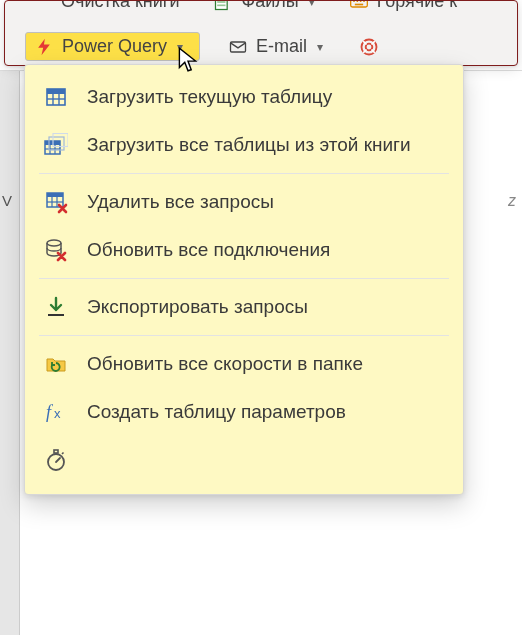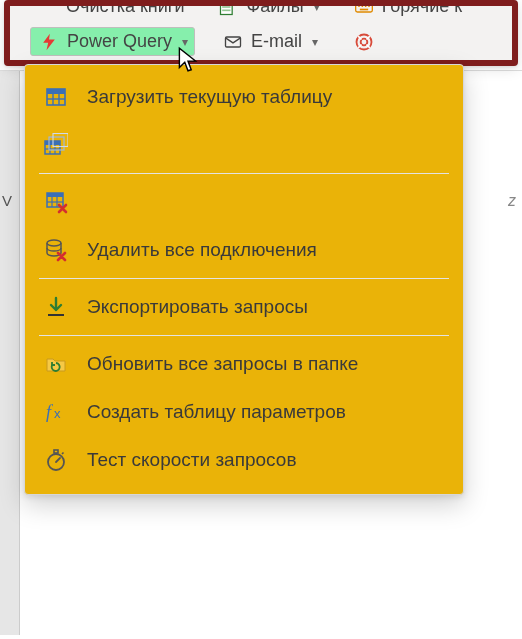--- a/index.html
+++ b/index.html
@@ -40,21 +40,21 @@
     right: 6px; top: 192px;
     font-style: italic;
     color: #888;
     font-size: 16px;
   }
   .ribbon {
     position: absolute;
     left: 4px; right: 4px; top: 0;
     height: 66px;
     background: #f3f2f1;
-    border: 6px solid #7f1d1d;
+    border: 1px solid #7f1d1d;
     border-radius: 4px;
     box-shadow: 0 3px 14px rgba(0,0,0,.12), 0 1px 3px rgba(0,0,0,.08);
     z-index: 2;
     overflow: hidden;
   }
   .ribbon-top {
     position: absolute;
     left: 0; right: 0; top: -14px;
     display: flex;
     gap: 18px;
@@ -73,40 +73,40 @@
     padding-left: 20px;
     white-space: nowrap;
   }
   .rb-item {
     display: inline-flex; align-items: center; gap: 8px;
     color: #444; cursor: pointer;
     padding: 4px 8px; border-radius: 3px;
   }
   .rb-item .chev { font-size: 12px; color: #666; margin-left: 2px; }
   .rb-item.active {
-    background: #86efac;
+    background: #fde047;
     border: 1px solid #bfbfbd;
-    padding: 3px 6px 3px 8px;
+    padding: 3px 16px 3px 8px;
   }
   .ic { display:inline-flex; width:20px; height:20px; align-items:center; justify-content:center; }
   .ic svg { width:20px; height:20px; }
 
   .cursor {
     position: absolute;
     left: 177px; top: 46px;
     z-index: 5;
     pointer-events: none;
   }
   .cursor svg { width: 22px; height: 28px; }
 
   .menu {
     position: absolute;
     left: 24px; top: 64px;
     width: 440px;
-    background: #eab308;
+    background: #fef9c3;
     border: 1px solid #d7d7d7;
     border-radius: 4px;
     box-shadow: 0 10px 26px rgba(0,0,0,.18), 0 2px 6px rgba(0,0,0,.10);
     padding: 8px 0 10px 0;
     z-index: 3;
   }
   .mi {
     display: flex; align-items: center;
     height: 48px;
     padding: 0 14px 0 18px;
@@ -223,47 +223,49 @@
       <svg viewBox="0 0 24 24">
           <rect x="1" y="8" width="15" height="13" fill="none" stroke="#3b6fb6" stroke-width="1.5"></rect>
           <rect x="1" y="8" width="15" height="4" fill="#3b6fb6"></rect>
           <line x1="1" y1="16" x2="16" y2="16" stroke="#3b6fb6" stroke-width="1.2"></line>
           <line x1="6" y1="12" x2="6" y2="21" stroke="#3b6fb6" stroke-width="1.2"></line>
           <line x1="11" y1="12" x2="11" y2="21" stroke="#3b6fb6" stroke-width="1.2"></line>
           <rect x="5" y="4" width="15" height="13" fill="none" stroke="#9fb7d9" stroke-width="1.2"></rect>
           <rect x="9" y="0.5" width="15" height="13" fill="none" stroke="#cfdaea" stroke-width="1.1"></rect>
         </svg>
     </span>
+    <span>Загрузить все таблицы из этой книги</span>
   </div>
 
   <div class="msep"></div>
 
   <div class="mi">
     <span class="mic">
       <svg viewBox="0 0 24 24">
           <rect x="3" y="3" width="16" height="14" fill="none" stroke="#3b6fb6" stroke-width="1.5"></rect>
           <rect x="3" y="3" width="16" height="4" fill="#3b6fb6"></rect>
           <line x1="3" y1="12" x2="19" y2="12" stroke="#3b6fb6" stroke-width="1.2"></line>
           <line x1="8" y1="7" x2="8" y2="17" stroke="#3b6fb6" stroke-width="1.2"></line>
           <line x1="13" y1="7" x2="13" y2="17" stroke="#3b6fb6" stroke-width="1.2"></line>
           <path d="M15 15 L22 22 M22 15 L15 22" stroke="#d32f2f" stroke-width="2.6" stroke-linecap="round"></path>
         </svg>
     </span>
+    <span>Удалить все запросы</span>
   </div>
 
   <div class="mi">
     <span class="mic">
       <svg viewBox="0 0 24 24">
           <ellipse cx="10" cy="5" rx="7" ry="3" fill="none" stroke="#555" stroke-width="1.5"></ellipse>
           <path d="M3 5 V15 A7 3 0 0 0 17 15 V5" fill="none" stroke="#555" stroke-width="1.5"></path>
           <path d="M3 10 A7 3 0 0 0 17 10" fill="none" stroke="#555" stroke-width="1.3"></path>
           <path d="M14 15 L21 22 M21 15 L14 22" stroke="#d32f2f" stroke-width="2.6" stroke-linecap="round"></path>
         </svg>
     </span>
-    <span>Удалить все подключения</span>
+    <span>Обновить все подключения</span>
   </div>
 
   <div class="msep"></div>
 
   <div class="mi">
     <span class="mic">
       <svg viewBox="0 0 24 24">
           <line x1="4" y1="20" x2="20" y2="20" stroke="#333" stroke-width="2"></line>
           <path d="M12 3 V15 M7 10 L12 15 L17 10" fill="none" stroke="#2e7d32" stroke-width="2.4" stroke-linecap="round" stroke-linejoin="round"></path>
         </svg>
@@ -275,21 +277,21 @@
   <div class="msep"></div>
 
   <div class="mi">
     <span class="mic">
       <svg viewBox="0 0 24 24">
           <path d="M3 7 H9 L11 9 H21 V19 H3 Z" fill="#f6c945" stroke="#c99a1e" stroke-width="1"></path>
           <path d="M12 11 A4 4 0 1 1 8.2 13" fill="none" stroke="#2e7d32" stroke-width="1.8"></path>
           <path d="M8 10 L8 13 L11 13" fill="none" stroke="#2e7d32" stroke-width="1.8"></path>
         </svg>
     </span>
-    <span>Обновить все запросы в папке</span>
+    <span>Обновить все скорости в папке</span>
   </div>
 
   <div class="mi">
     <span class="mic">
       <svg viewBox="0 0 24 24">
           <text x="2" y="18" font-family="Georgia,serif" font-style="italic" font-size="18" fill="#3b6fb6">f</text>
           <text x="10" y="18" font-family="Arial" font-size="13" fill="#3b6fb6">x</text>
         </svg>
     </span>
     <span>Создать таблицу параметров</span>
@@ -298,16 +300,15 @@
   <div class="mi">
     <span class="mic">
       <svg viewBox="0 0 24 24">
           <circle cx="12" cy="14" r="8" fill="none" stroke="#555" stroke-width="1.8"></circle>
           <line x1="12" y1="14" x2="16" y2="10" stroke="#555" stroke-width="1.8" stroke-linecap="round"></line>
           <rect x="10" y="2" width="4" height="3" fill="none" stroke="#555" stroke-width="1.6"></rect>
           <line x1="12" y1="5" x2="12" y2="6.5" stroke="#555" stroke-width="1.6"></line>
           <line x1="18" y1="6" x2="19.5" y2="4.5" stroke="#555" stroke-width="1.6"></line>
         </svg>
     </span>
-    <span>Тест скорости запросов</span>
   </div>
 
 </div>
 
 </body></html>

